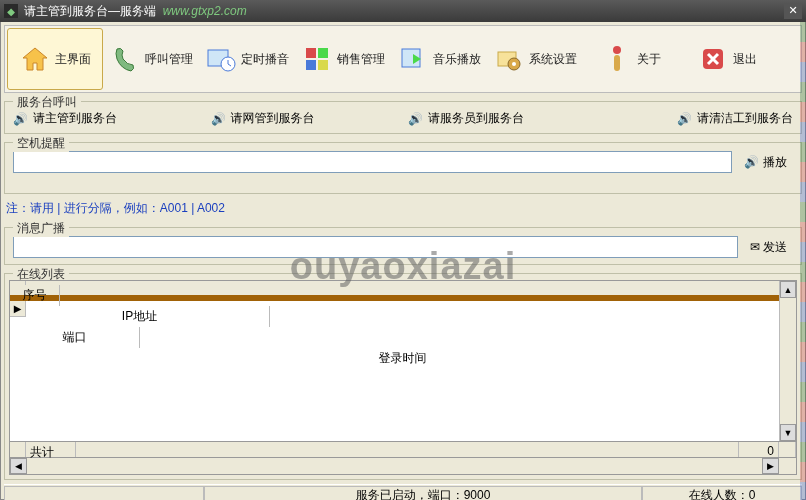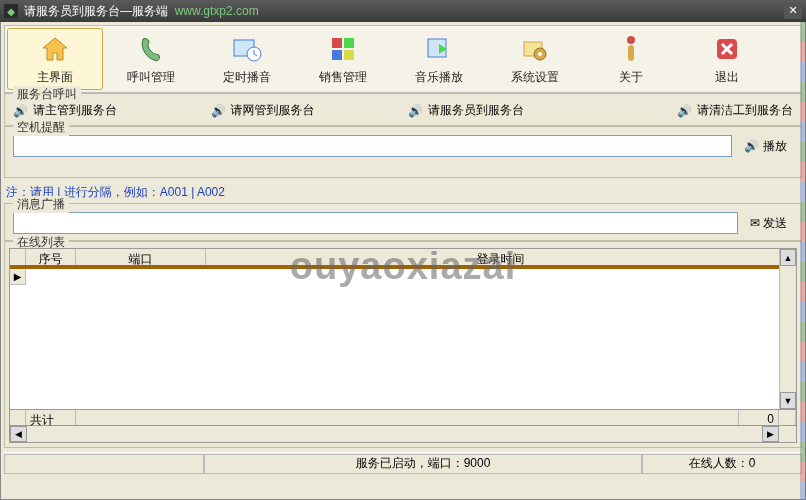--- a/index.html
+++ b/index.html
@@ -1,61 +1,61 @@
 <!DOCTYPE html>
 <html><head>
 <meta charset="utf-8">
 <style>
 * { box-sizing: border-box; margin: 0; padding: 0; }
 body { font-family: "Microsoft YaHei", SimSun, sans-serif; font-size: 12px; background: #ddd; width: 806px; height: 500px; overflow: hidden; position: relative; }
 .titlebar { background: linear-gradient(#5a5a5a, #3a3a3a); color: #fff; height: 22px; display: flex; align-items: center; padding: 0 4px; }
 .titlebar .ticon { width: 14px; height: 14px; background: #2a2a2a; margin-right: 6px; display: inline-flex; align-items: center; justify-content: center; color: #7fc97f; font-size: 10px; }
 .titlebar .ttxt { flex: 1; white-space: nowrap; }
-.titlebar .url { color: #7fc97f; }
+.titlebar .url { color: #7fc97f; font-style: italic; }
 .titlebar .close { width: 18px; height: 16px; background: #555; color: #fff; text-align: center; line-height: 14px; font-size: 11px; cursor: pointer; }
 .content { background: #ece9d8; height: 478px; padding: 3px 3px 0 3px; border: 1px solid #888; border-top: none; }
 .toolbar { background: #f5f2e7; border: 1px solid #bbb; display: flex; padding: 2px; gap: 0; }
-.toolbtn { width: 96px; height: 62px; display: flex; flex-direction: column; align-items: center; justify-content: center; gap: 4px; cursor: pointer; border: 1px solid transparent; }
+.toolbtn { width: 96px; height: 62px; display: flex; flex-direction: row; align-items: center; justify-content: center; gap: 4px; cursor: pointer; border: 1px solid transparent; }
 .toolbtn.active { background: #fef7d5; border: 1px solid #c9a94a; border-radius: 3px; }
 .toolbtn .ico { width: 32px; height: 32px; display: flex; align-items: center; justify-content: center; }
 .toolbtn .lbl { font-size: 12px; color: #222; }
-.group { border: 1px solid #bfbfa8; margin-top: 0; padding: 8px 8px 6px 8px; position: relative; background: #ece9d8; }
+.group { border: 1px solid #bfbfa8; margin-top: 8px; padding: 8px 8px 6px 8px; position: relative; background: #ece9d8; }
 .group .legend { position: absolute; top: -8px; left: 8px; background: #ece9d8; padding: 0 4px; font-size: 12px; color: #333; }
 .callrow { display: flex; gap: 10px; }
 .callbtn { flex: 1; display: flex; align-items: center; gap: 4px; cursor: pointer; }
 .spk { width: 16px; height: 16px; display: inline-flex; align-items: center; justify-content: center; }
 .callbtn span.t { color: #000; }
 .callbtn.last { justify-content: flex-end; }
 .inputrow { display: flex; gap: 6px; align-items: center; }
 .inputrow input { flex: 1; height: 22px; border: 1px solid #7f9db9; padding: 0 4px; background: #fff; font-size: 12px; }
 .smallbtn { display: flex; align-items: center; gap: 3px; height: 22px; padding: 0 6px; cursor: pointer; }
 .note { color: #1a3fbf; font-size: 12px; padding: 6px 0 2px 2px; }
 .tablewrap { border: 1px solid #999; background: #fff; height: 162px; position: relative; }
-.thead { display: flex; background: #ece9d8; border-bottom: 4px solid #a16207; height: 20px; }
+.thead { display: flex; background: #ece9d8; border-bottom: 6px solid #a16207; height: 20px; flex-direction: column; }
 .thead .th { border-right: 1px solid #bbb; padding: 2px 4px; font-size: 12px; text-align: center; }
 .rowmark { width: 16px; height: 16px; border-right: 1px solid #bbb; border-bottom: 1px solid #bbb; background: #ece9d8; display: flex; align-items: center; justify-content: center; font-size: 10px; }
 .tablewrap .vscroll { position: absolute; right: 0; top: 0; bottom: 0; width: 17px; background: #ece9d8; border-left: 1px solid #bbb; }
 .vscroll .arr { height: 17px; background: #ddd; border: 1px solid #999; display: flex; align-items: center; justify-content: center; font-size: 9px; }
 .vscroll .arr.down { position: absolute; bottom: 0; left: 0; right: 0; }
 .footerrow { display: flex; background: #ece9d8; border: 1px solid #999; border-top: none; height: 16px; }
 .footerrow .fc { border-right: 1px solid #bbb; padding: 2px 4px; font-size: 12px; }
 .hscroll { height: 17px; background: #ece9d8; border: 1px solid #999; border-top: none; display: flex; }
 .hscroll .arr { width: 17px; background: #ddd; border: 1px solid #999; display: flex; align-items: center; justify-content: center; font-size: 9px; }
 .statusbar { display: flex; border-top: 1px solid #fff; background: #ece9d8; height: 22px; align-items: center; margin-top: 4px; }
 .statusbar .cell { border: 1px solid #bbb; height: 20px; padding: 8px 6px; display: flex; align-items: center; }
 .watermark { position: absolute; top: 245px; left: 0; right: 0; text-align: center; font-size: 38px; font-weight: bold; color: rgba(100,100,100,0.55); pointer-events: none; letter-spacing: 1px; }
 .sidestrip { position: absolute; right: 0; top: 22px; bottom: 0; width: 6px; background: repeating-linear-gradient(#3a7a3a 0 20px, #c94a4a 20px 40px, #4a6ac9 40px 60px); opacity: 0.35; }
 </style>
 </head>
 <body>
 
 <div class="titlebar">
   <span class="ticon">◆</span>
   <span class="ttxt">
-    <span>请服务员到服务台—服务端</span>
+    <span>请主管到服务台—服务端</span>
     &nbsp;<span class="url">www.gtxp2.com</span>
   </span>
   <span class="close">✕</span>
 </div>
 
 <div class="content">
 
   <div class="toolbar">
     <div class="toolbtn active">
       <span class="ico">
@@ -177,20 +177,21 @@
         </div>
     </div>
   </div>
 
   <div class="group" style="padding:6px 4px 4px 4px">
     <span class="legend">在线列表</span>
     <div class="tablewrap">
       <div class="thead">
         <div class="th" style="width:16px"></div>
         <div class="th" style="width:50px">序号</div>
+        <div class="th" style="width:260px">IP地址</div>
         <div class="th" style="width:130px">端口</div>
         <div class="th" style="flex:1">登录时间</div>
       </div>
       <div class="rowmark">▶</div>
       <div class="vscroll">
         <div class="arr">▲</div>
         <div class="arr down">▼</div>
       </div>
     </div>
     <div class="footerrow">

